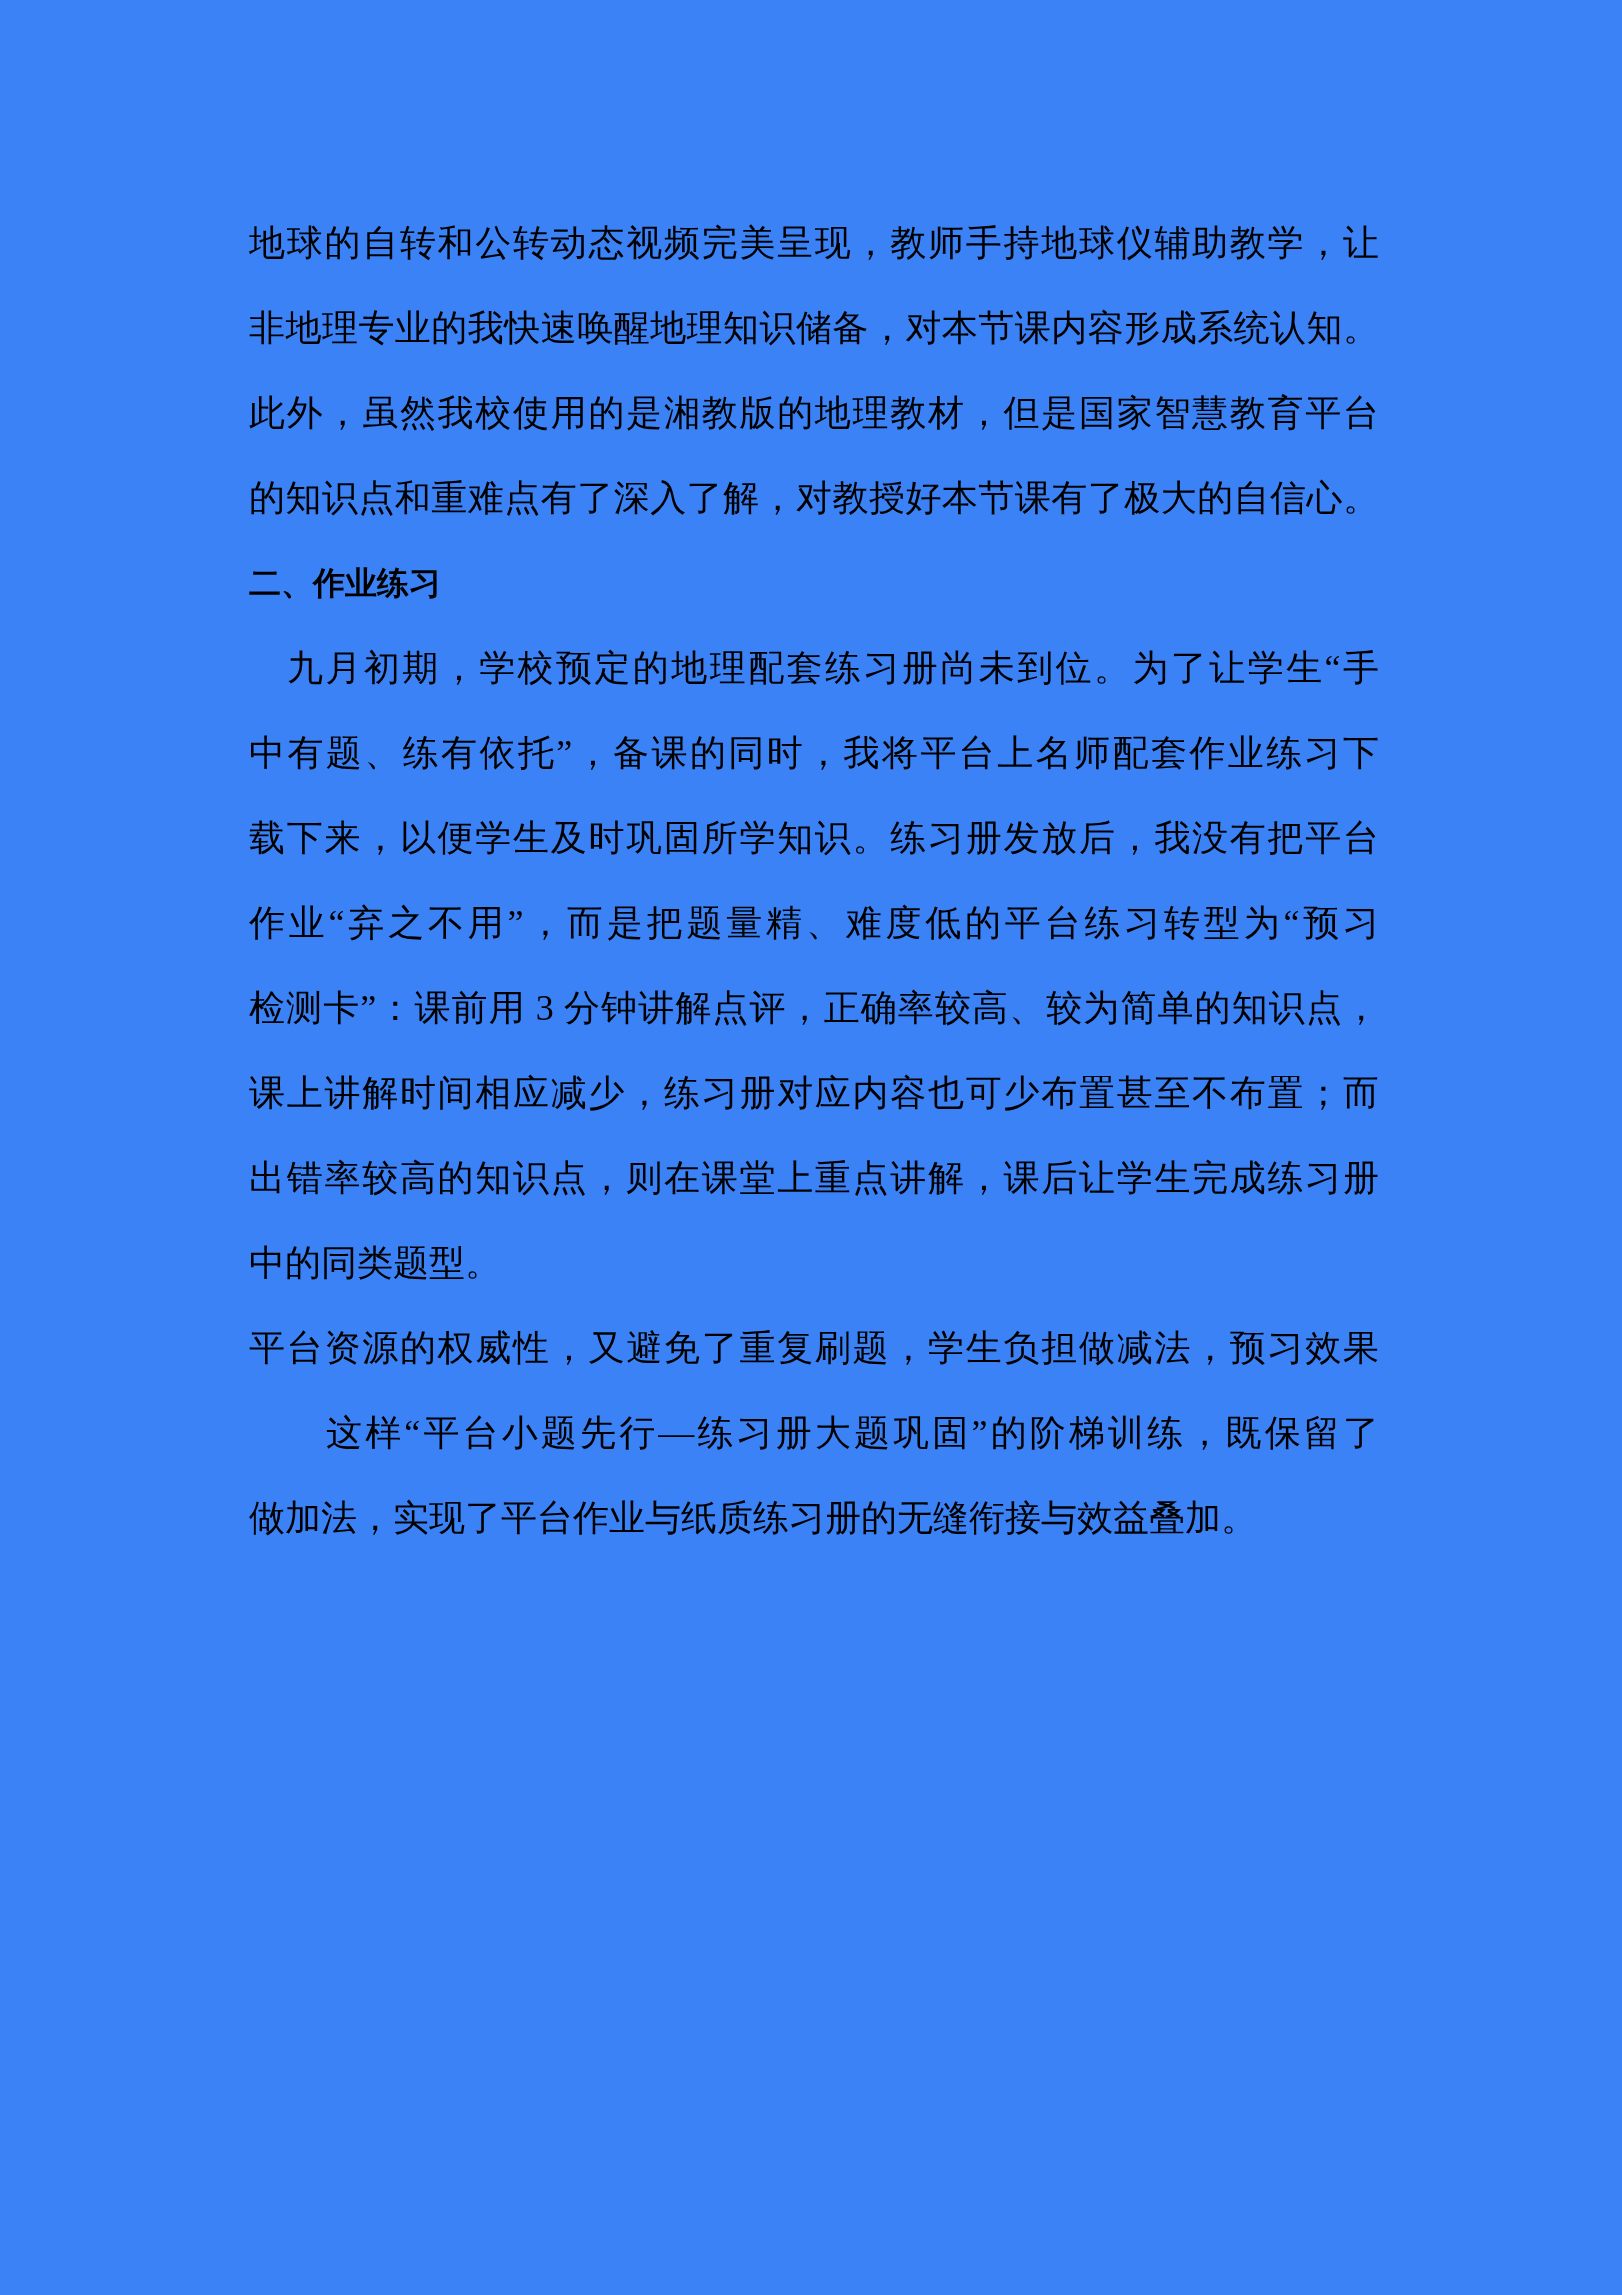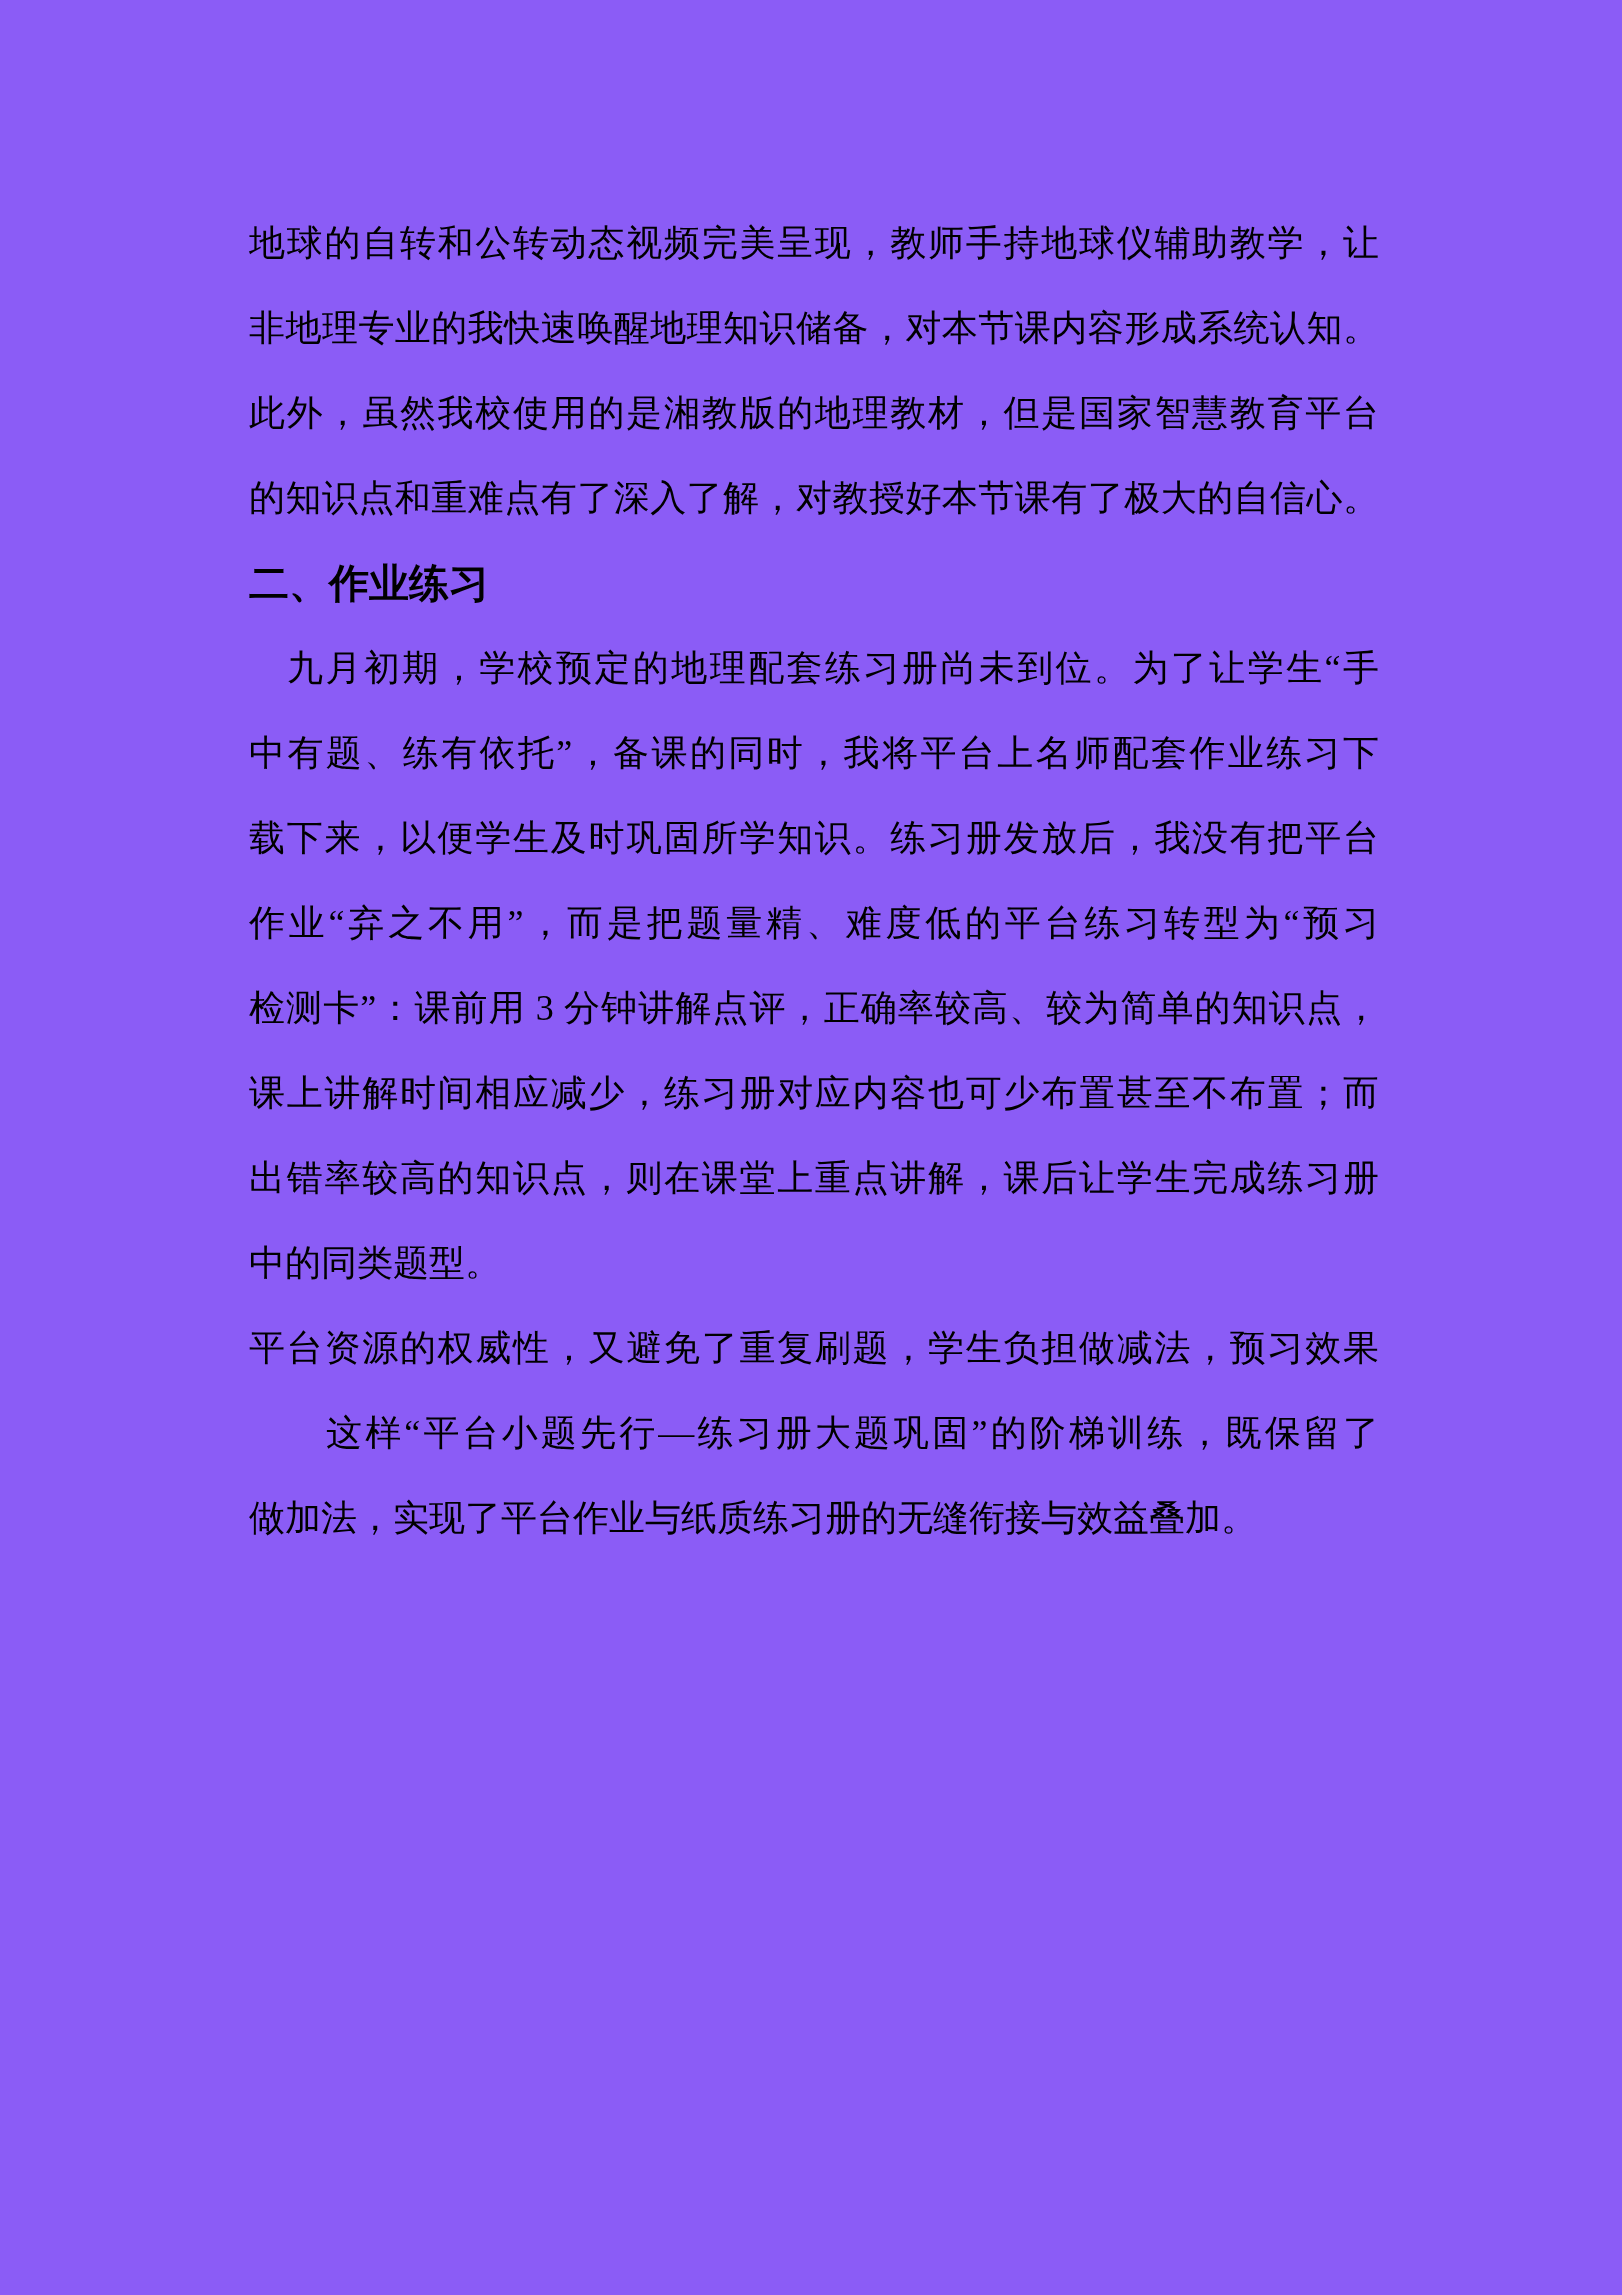--- a/index.html
+++ b/index.html
@@ -13,21 +13,21 @@
     position: relative;
     font-family: "Liberation Serif", "DejaVu Serif", serif;
     color: #000000;
   }
   .page {
     position: absolute;
     left: 0;
     top: 0;
     width: 1623px;
     height: 2295px;
-    background: #8b5cf6;
+    background: #3b82f6;
     overflow: hidden;
   }
   .textblock {
     position: absolute;
     left: 249px;
     top: 201px;
     width: 1130px;
   }
   .line {
     font-size: 36px;
@@ -37,21 +37,21 @@
     text-align: left;
   }
   .just {
     text-align: justify;
     text-align-last: justify;
     text-justify: inter-character;
   }
   .indent1 { text-indent: 38px; }
   .indent2 { text-indent: 77px; }
   .heading {
-    font-size: 40px;
+    font-size: 32px;
     line-height: 85px;
     font-weight: bold;
     margin: 0;
     text-align: left;
   }
   section { margin: 0; padding: 0; }
 </style>
 </head>
 <body>
 

